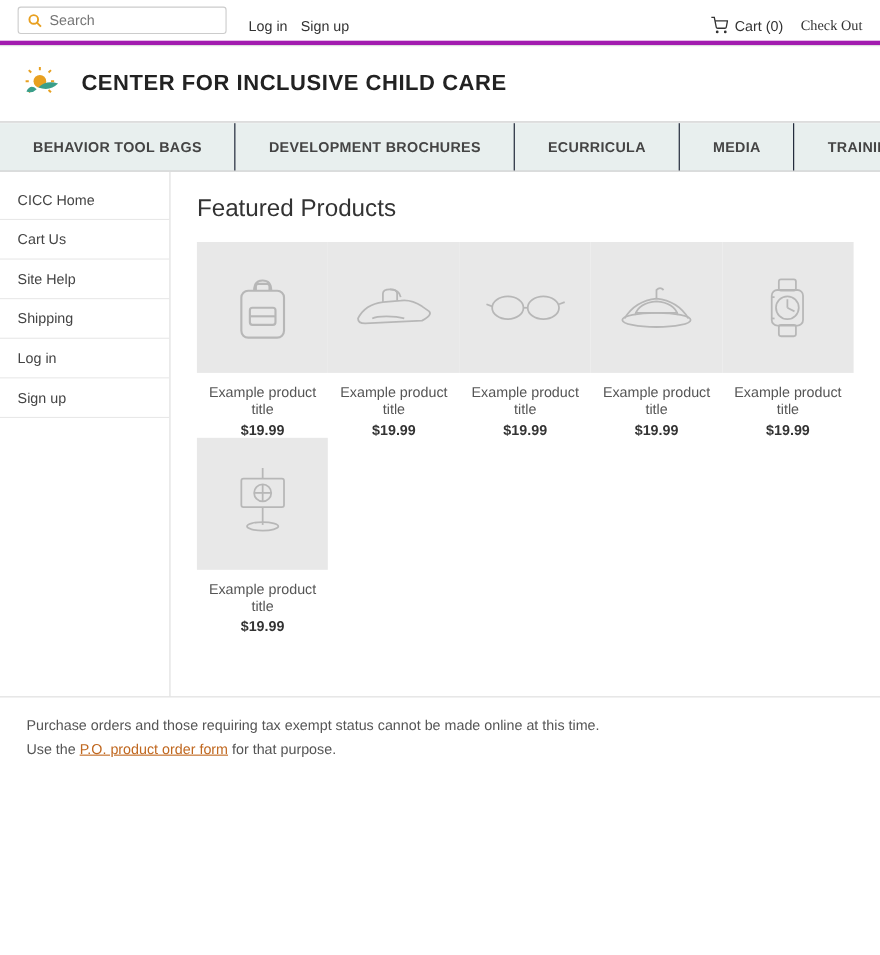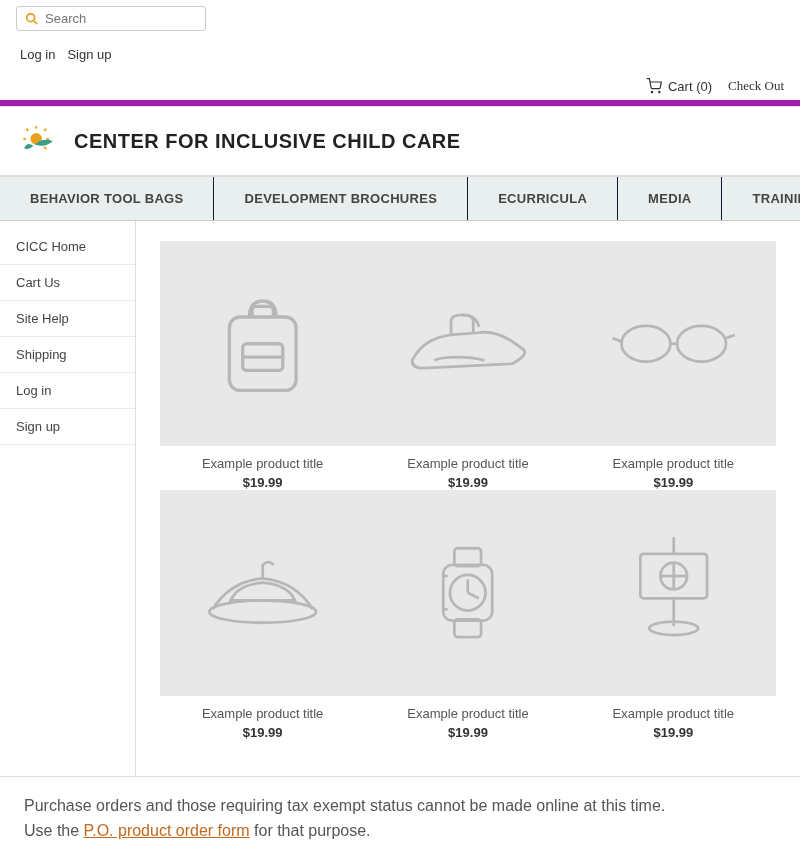--- a/index.html
+++ b/index.html
@@ -1,25 +1,24 @@
 <!DOCTYPE html>
 <html><head>
   <meta charset="utf-8">
   <style>
     * { margin: 0; padding: 0; box-sizing: border-box; }
     body { font-family: Arial, Helvetica, sans-serif; font-size: 14px; color: #333; background: #fff; width: 800px; }
 
     
     .top-bar {
       display: flex;
-      align-items: flex-start;
+      align-items: flex-end;
       padding: 6px 16px;
-      border-bottom: 6px solid #a21caf;
+      border-bottom: 4px solid #a21caf;
       gap: 16px;
-      flex-direction: column;
     }
     .search-container {
       display: flex;
       align-items: center;
       border: 1px solid #ccc;
       border-radius: 3px;
       padding: 4px 8px;
       width: 190px;
       background: #fff;
     }
@@ -116,21 +115,21 @@
       border-left: none;
     }
 
     
     .main-content {
       display: flex;
     }
 
     
     .sidebar {
-      width: 136px;
+      width: 155px;
       flex-shrink: 0;
       border-right: 1px solid #ddd;
       padding-top: 8px;
     }
     .sidebar-item {
       display: block;
       padding: 10px 16px;
       font-size: 13px;
       color: #444;
       text-decoration: none;
@@ -144,22 +143,22 @@
       padding: 20px 24px;
     }
     .featured-title {
       font-size: 22px;
       font-weight: 400;
       margin-bottom: 18px;
       color: #333;
     }
     .product-grid {
       display: grid;
-      grid-template-columns: repeat(3, 1fr);
-      margin-bottom: 16px;
+      grid-template-columns: repeat(5, 1fr);
+      margin-bottom: 36px;
     }
     .product-card {
       display: flex;
       flex-direction: column;
       align-items: center;
     }
     .product-image-box {
       width: 100%;
       aspect-ratio: 1;
       background: #e8e8e8;
@@ -181,21 +180,21 @@
     }
     .product-price {
       font-size: 13px;
       color: #333;
       font-weight: 600;
     }
 
     
     .footer-note {
       padding: 16px 24px 24px;
-      font-size: 16px;
+      font-size: 13px;
       color: #555;
       line-height: 1.6;
     }
     .footer-note a {
       color: #c06820;
       text-decoration: underline;
     }
 
     .divider-line {
       border: none;
@@ -268,20 +267,21 @@
   <aside class="sidebar">
     <a class="sidebar-item">CICC Home</a>
     <a class="sidebar-item">Cart Us</a>
     <a class="sidebar-item">Site Help</a>
     <a class="sidebar-item">Shipping</a>
     <a class="sidebar-item">Log in</a>
     <a class="sidebar-item">Sign up</a>
   </aside>
 
   <div class="product-area">
+    <h2 class="featured-title">Featured Products</h2>
 
     <div class="product-grid">
 
       <div class="product-card">
         <div class="product-image-box">
           <svg viewBox="0 0 100 100" fill="none" stroke="#888" stroke-width="2.5">
             <rect x="25" y="30" width="50" height="55" rx="8"></rect>
             <path d="M40 30 Q40 18 50 18 Q60 18 60 30"></path>
             <rect x="35" y="50" width="30" height="20" rx="3"></rect>
             <line x1="35" y1="60" x2="65" y2="60"></line>

